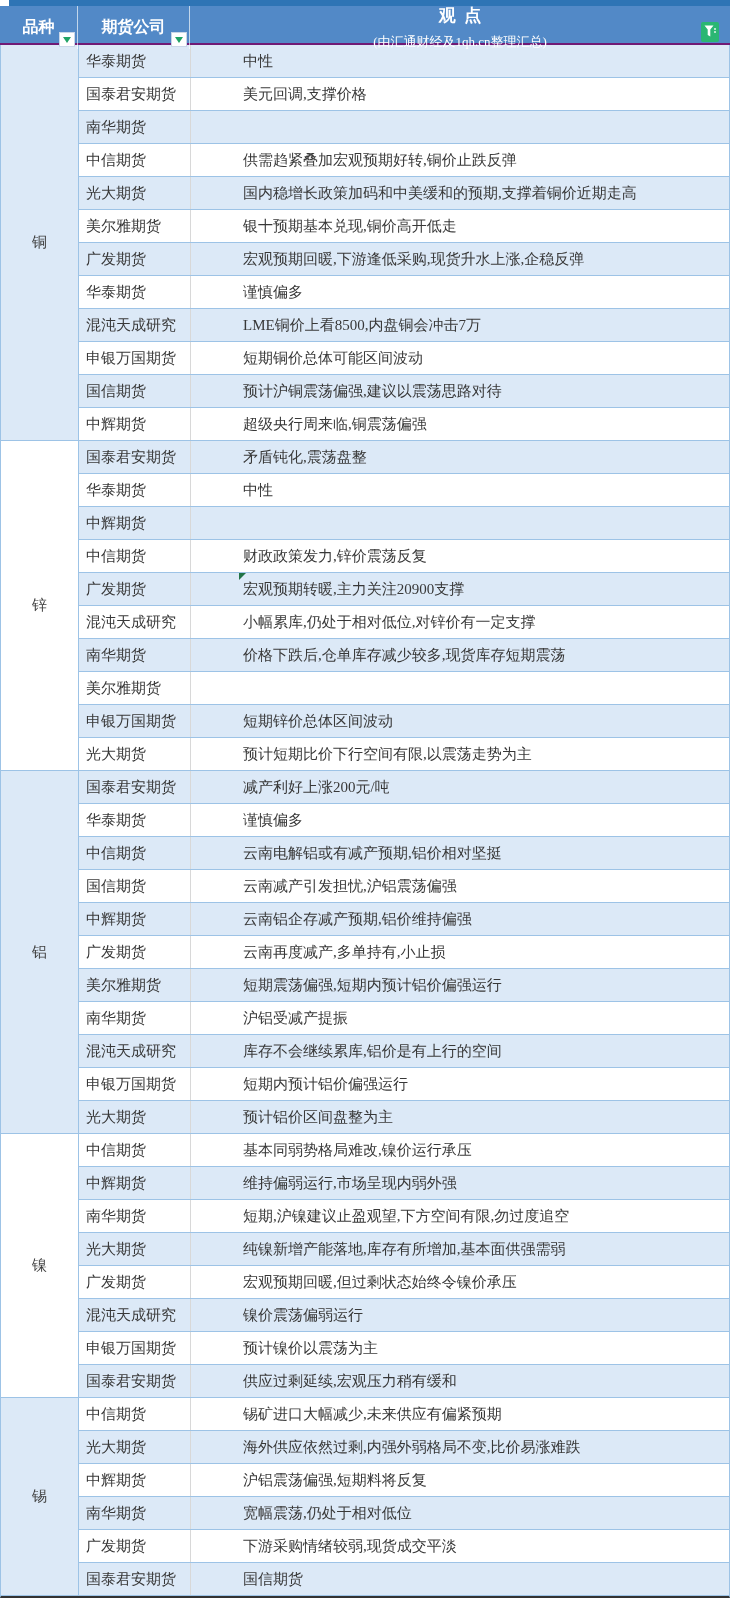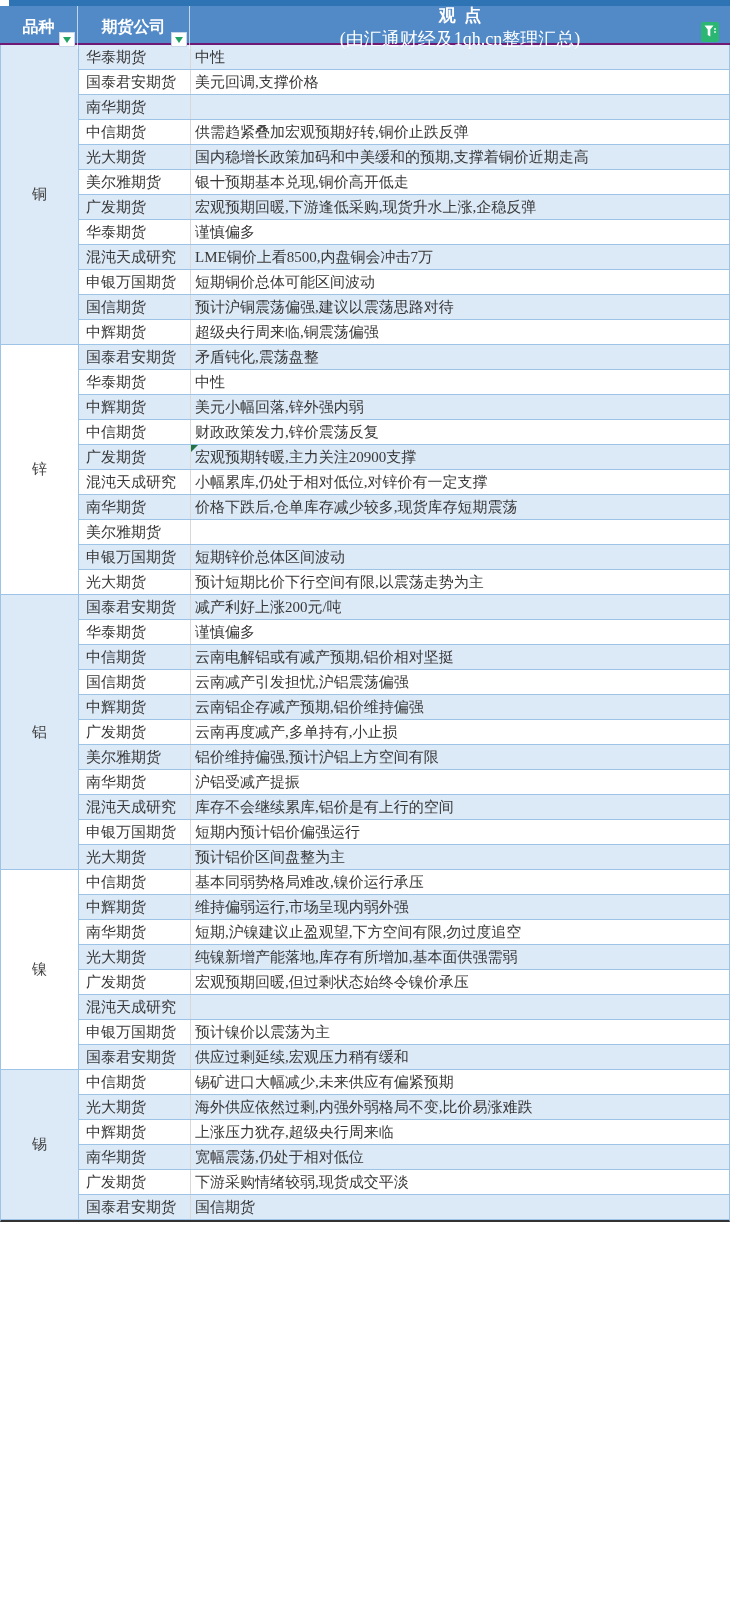--- a/index.html
+++ b/index.html
@@ -19,34 +19,34 @@
   .h-cell.sep{border-right:1px solid rgba(255,255,255,.65);}
   .h-label{font-weight:bold;font-size:16px;}
   .dropdown-btn{
     position:absolute;right:2px;bottom:2px;width:16px;height:15px;background:#fff;
     border:1px solid #c9d6e8;display:flex;align-items:center;justify-content:center;
     padding:0;cursor:pointer;
   }
   .tri-down{width:0;height:0;border-left:4px solid transparent;border-right:4px solid transparent;border-top:6px solid #21A366;}
   .h-view{flex-direction:column;justify-content:center;line-height:1.15;}
   .h-view .title{font-weight:bold;font-size:17px;white-space:pre;}
-  .h-view .subtitle{font-size:18px;margin-top:3px;}
+  .h-view .subtitle{font-size:13px;margin-top:9px;}
   .filter-badge{
     position:absolute;right:11px;bottom:1px;width:18px;height:20px;border-radius:2px;
     background:#2BB673;display:flex;align-items:center;justify-content:center;cursor:pointer;
   }
   
   .tbody{border-left:1px solid #9DC3E6;border-right:1px solid #9DC3E6;border-bottom:2px solid #333;box-sizing:border-box;}
   .section{display:flex;}
   .metal-cell{
     width:78px;box-sizing:border-box;border-right:1px solid #9DC3E6;border-bottom:1px solid #9DC3E6;
     display:flex;align-items:center;justify-content:center;font-size:15px;color:#404040;
   }
   .rows{flex:1;min-width:0;}
-  .row{display:flex;height:25px;box-sizing:border-box;border-bottom:1px solid #9DC3E6;}
+  .row{display:flex;height:33px;box-sizing:border-box;border-bottom:1px solid #9DC3E6;gap:48px;}
   .cell{display:flex;align-items:center;font-size:15px;white-space:nowrap;overflow:hidden;box-sizing:border-box;}
   .cell.company{width:112px;padding-left:7px;border-right:1px solid #D8D8D8;}
   .cell.view{flex:1;padding-left:4px;position:relative;}
   .band-blue{background:#DCE9F7;}
   .band-white{background:#FFFFFF;}
   .marker{position:absolute;top:0;left:0;width:0;height:0;border-top:7px solid #217346;border-right:7px solid transparent;}
 </style>
 </head>
 <body>
 
@@ -145,21 +145,20 @@
           <div class="row band-blue">
             <div class="cell company">国泰君安期货</div>
             <div class="cell view">矛盾钝化,震荡盘整</div>
           </div>
           <div class="row band-white">
             <div class="cell company">华泰期货</div>
             <div class="cell view">中性</div>
           </div>
           <div class="row band-blue">
             <div class="cell company">中辉期货</div>
-            <div class="cell view">美元小幅回落,锌外强内弱</div>
           </div>
           <div class="row band-white">
             <div class="cell company">中信期货</div>
             <div class="cell view">财政政策发力,锌价震荡反复</div>
           </div>
           <div class="row band-blue">
             <div class="cell company">广发期货</div>
             <div class="cell view">宏观预期转暖,主力关注20900支撑<span class="marker"></span></div>
           </div>
           <div class="row band-white">
@@ -207,21 +206,21 @@
           <div class="row band-blue">
             <div class="cell company">中辉期货</div>
             <div class="cell view">云南铝企存减产预期,铝价维持偏强</div>
           </div>
           <div class="row band-white">
             <div class="cell company">广发期货</div>
             <div class="cell view">云南再度减产,多单持有,小止损</div>
           </div>
           <div class="row band-blue">
             <div class="cell company">美尔雅期货</div>
-            <div class="cell view">铝价维持偏强,预计沪铝上方空间有限</div>
+            <div class="cell view">短期震荡偏强,短期内预计铝价偏强运行</div>
           </div>
           <div class="row band-white">
             <div class="cell company">南华期货</div>
             <div class="cell view">沪铝受减产提振</div>
           </div>
           <div class="row band-blue">
             <div class="cell company">混沌天成研究</div>
             <div class="cell view">库存不会继续累库,铝价是有上行的空间</div>
           </div>
           <div class="row band-white">
@@ -254,20 +253,21 @@
           <div class="row band-blue">
             <div class="cell company">光大期货</div>
             <div class="cell view">纯镍新增产能落地,库存有所增加,基本面供强需弱</div>
           </div>
           <div class="row band-white">
             <div class="cell company">广发期货</div>
             <div class="cell view">宏观预期回暖,但过剩状态始终令镍价承压</div>
           </div>
           <div class="row band-blue">
             <div class="cell company">混沌天成研究</div>
+            <div class="cell view">镍价震荡偏弱运行</div>
           </div>
           <div class="row band-white">
             <div class="cell company">申银万国期货</div>
             <div class="cell view">预计镍价以震荡为主</div>
           </div>
           <div class="row band-blue">
             <div class="cell company">国泰君安期货</div>
             <div class="cell view">供应过剩延续,宏观压力稍有缓和</div>
           </div>
         </div>
@@ -280,21 +280,21 @@
           <div class="row band-white">
             <div class="cell company">中信期货</div>
             <div class="cell view">锡矿进口大幅减少,未来供应有偏紧预期</div>
           </div>
           <div class="row band-blue">
             <div class="cell company">光大期货</div>
             <div class="cell view">海外供应依然过剩,内强外弱格局不变,比价易涨难跌</div>
           </div>
           <div class="row band-white">
             <div class="cell company">中辉期货</div>
-            <div class="cell view">上涨压力犹存,超级央行周来临</div>
+            <div class="cell view">沪铝震荡偏强,短期料将反复</div>
           </div>
           <div class="row band-blue">
             <div class="cell company">南华期货</div>
             <div class="cell view">宽幅震荡,仍处于相对低位</div>
           </div>
           <div class="row band-white">
             <div class="cell company">广发期货</div>
             <div class="cell view">下游采购情绪较弱,现货成交平淡</div>
           </div>
           <div class="row band-blue">

